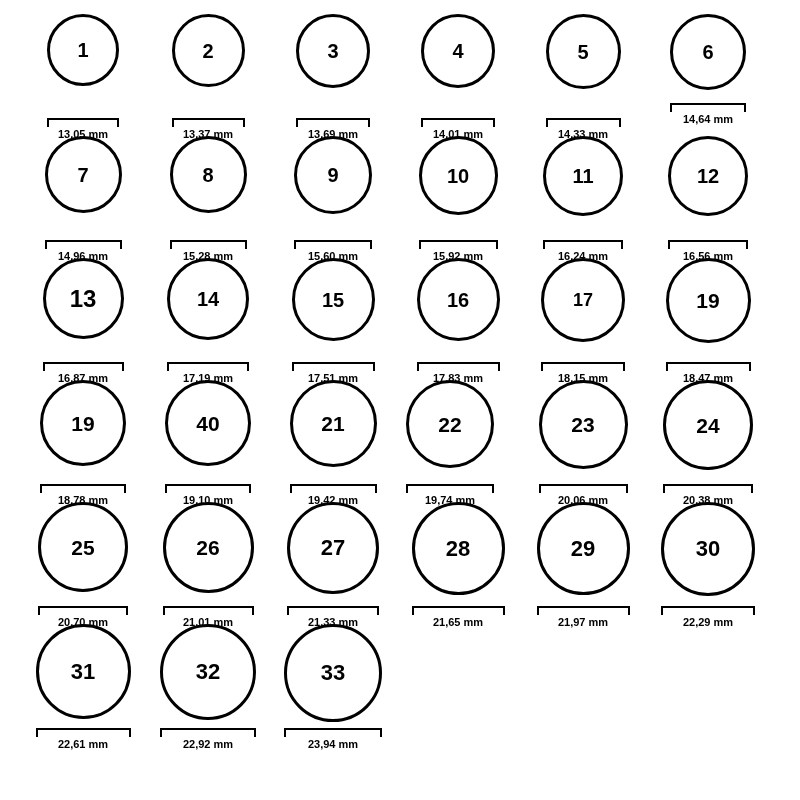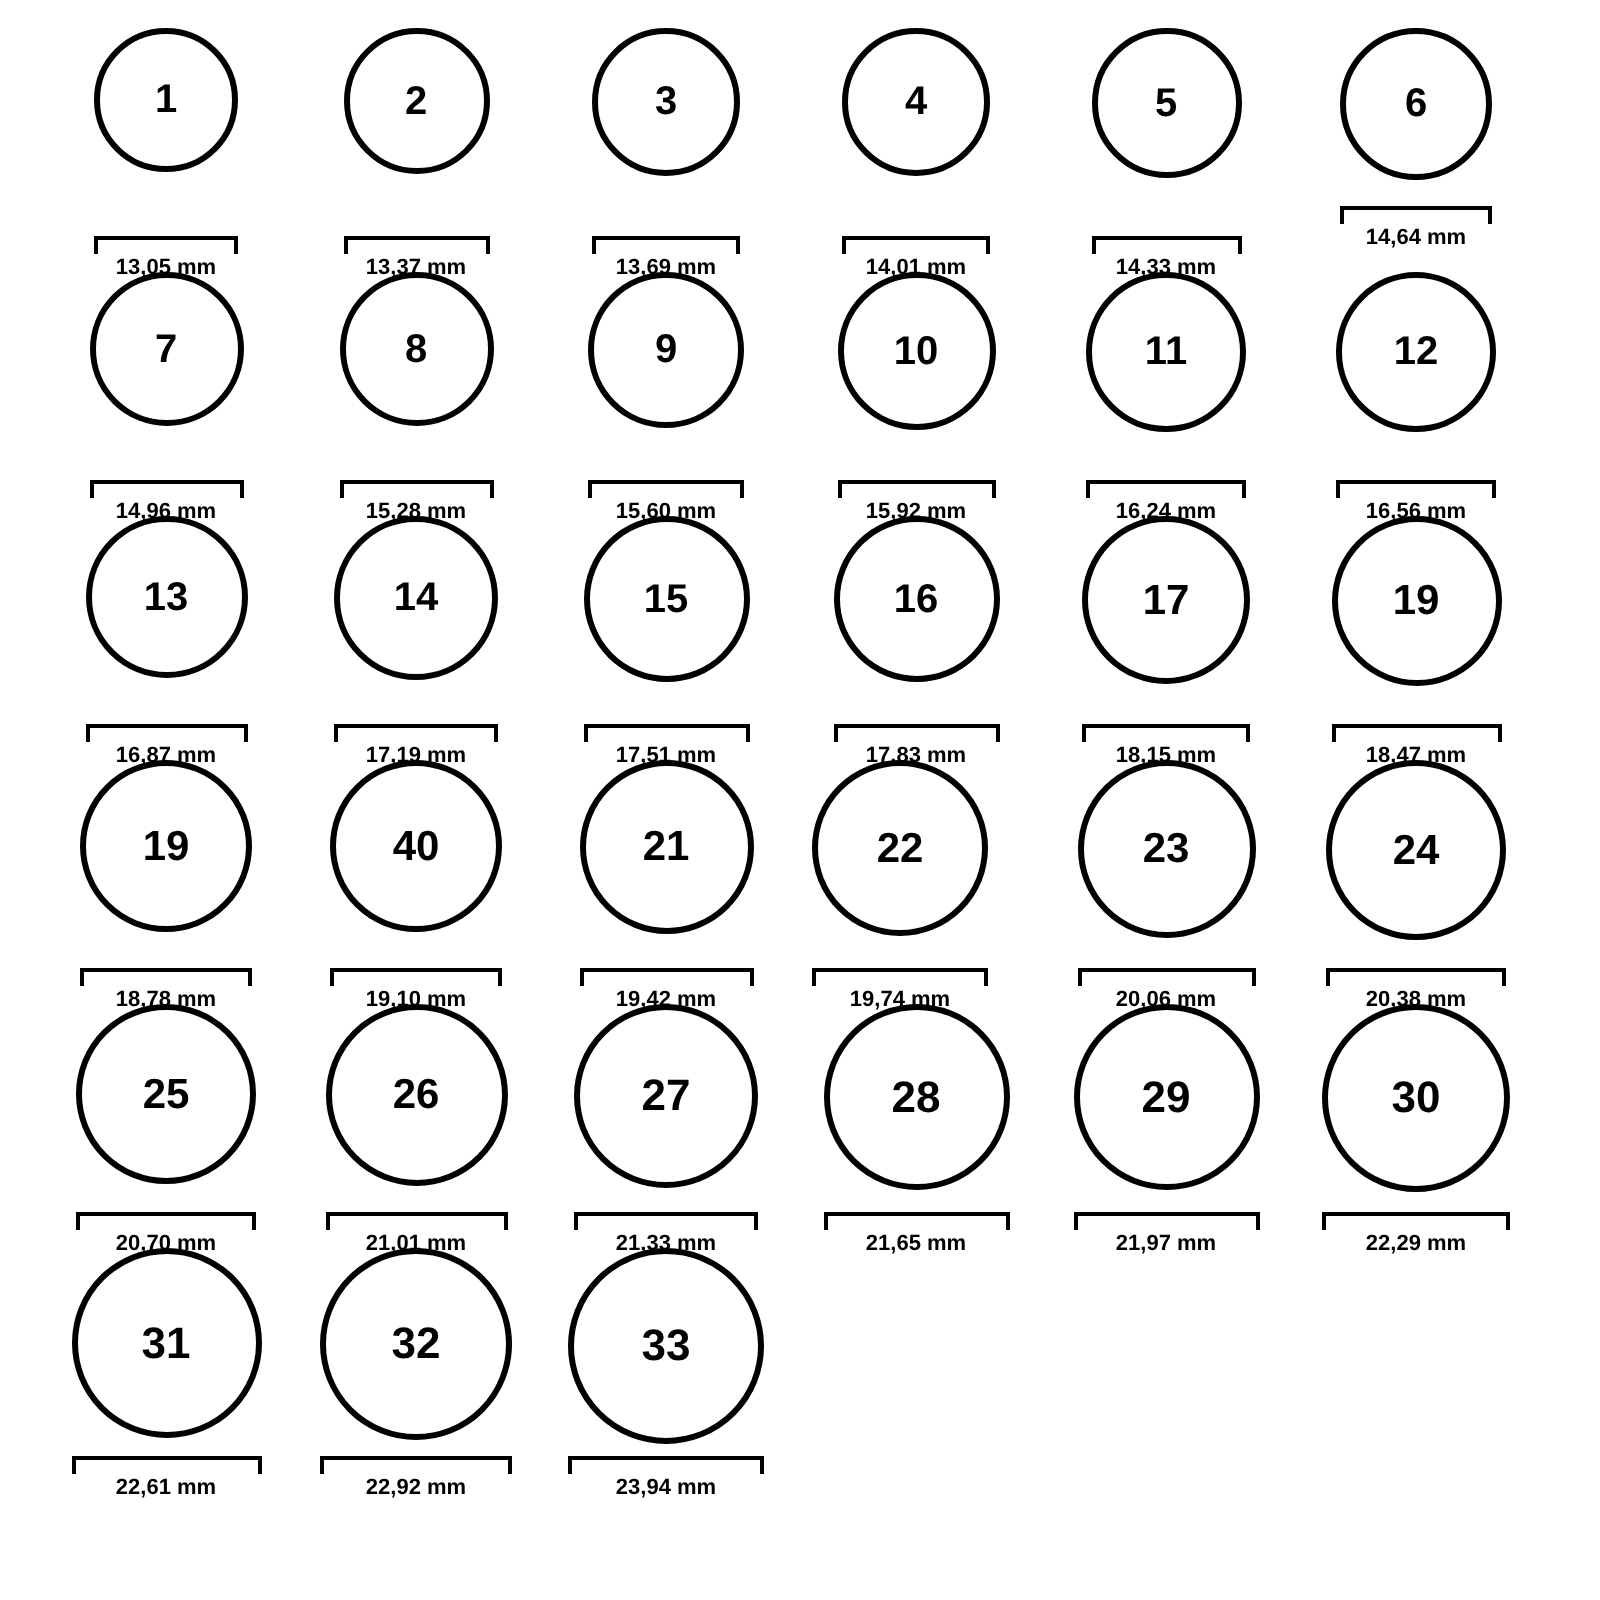--- a/index.html
+++ b/index.html
@@ -178,21 +178,21 @@
       <div class="ring-circle" style="width: 80px; height: 80px;">
         <span class="ring-number" style="font-size: 20px;">12</span>
       </div>
       <div class="dim-wrap" style="margin-top: 24px;">
         <div class="dim-line" style="width: 80px;"></div>
         <div class="dim-label">16,56 mm</div>
       </div>
     </div>
     <div class="ring-cell" style="left: 21px; top: 258px; width: 124px;">
       <div class="ring-circle" style="width: 81px; height: 81px;">
-        <span class="ring-number" style="font-size: 20px;">13</span>
+        <span class="ring-number" style="font-size: 24px;">13</span>
       </div>
       <div class="dim-wrap" style="margin-top: 23px;">
         <div class="dim-line" style="width: 81px;"></div>
         <div class="dim-label">16,87 mm</div>
       </div>
     </div>
     <div class="ring-cell" style="left: 146px; top: 258px; width: 124px;">
       <div class="ring-circle" style="width: 82px; height: 82px;">
         <span class="ring-number" style="font-size: 20px;">14</span>
       </div>
@@ -214,21 +214,21 @@
       <div class="ring-circle" style="width: 83px; height: 83px;">
         <span class="ring-number" style="font-size: 20px;">16</span>
       </div>
       <div class="dim-wrap" style="margin-top: 21px;">
         <div class="dim-line" style="width: 83px;"></div>
         <div class="dim-label">17,83 mm</div>
       </div>
     </div>
     <div class="ring-cell" style="left: 521px; top: 258px; width: 124px;">
       <div class="ring-circle" style="width: 84px; height: 84px;">
-        <span class="ring-number" style="font-size: 21px;">17</span>
+        <span class="ring-number" style="font-size: 18px;">17</span>
       </div>
       <div class="dim-wrap" style="margin-top: 20px;">
         <div class="dim-line" style="width: 84px;"></div>
         <div class="dim-label">18,15 mm</div>
       </div>
     </div>
     <div class="ring-cell" style="left: 646px; top: 258px; width: 124px;">
       <div class="ring-circle" style="width: 85px; height: 85px;">
         <span class="ring-number" style="font-size: 21px;">19</span>
       </div>

